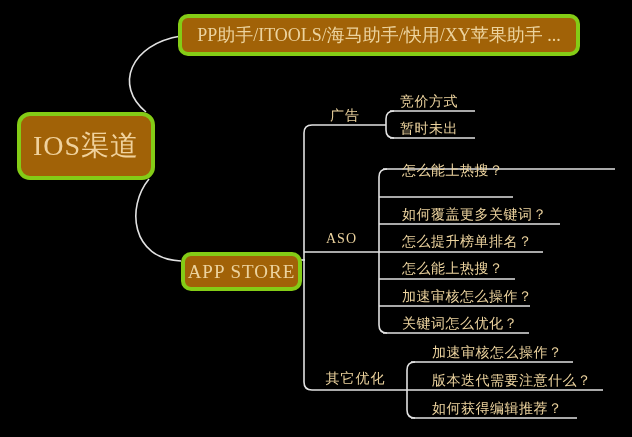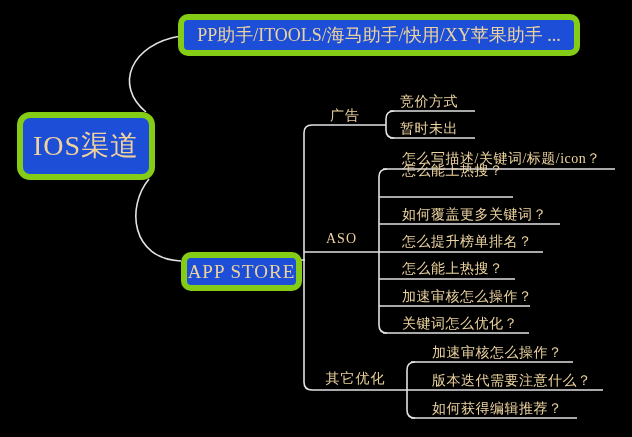--- a/index.html
+++ b/index.html
@@ -3,22 +3,22 @@
 <meta charset="utf-8">
 <style>
   html,body{margin:0;padding:0;background:#111;}
   .canvas{
     position:relative;width:632px;height:437px;background:#000;overflow:hidden;
     font-family:"Liberation Serif","DejaVu Serif",serif;color:#ecd39e;
   }
   svg.lines{position:absolute;left:0;top:0;width:632px;height:437px;}
   svg.lines path{fill:none;stroke:#e2e2e2;stroke-width:1.6;stroke-linecap:butt;}
   .box{
-    position:absolute;box-sizing:border-box;border:6px solid #84cc16;border-radius:10px;
-    background:#1d4ed8;display:flex;align-items:center;justify-content:center;
+    position:absolute;box-sizing:border-box;border:4px solid #84cc16;border-radius:10px;
+    background:#a16207;display:flex;align-items:center;justify-content:center;
     white-space:nowrap;
   }
   .root-box{left:17px;top:112px;width:138px;height:68px;border-radius:13px;font-size:28px;letter-spacing:1px;color:#f0d29d;}
   .jb-box{left:178px;top:14px;width:402px;height:42px;font-size:18px;}
   .as-box{left:181px;top:240px;width:121px;height:39px;font-size:19px;letter-spacing:1px;margin-top:12px;}
   .lbl{
     position:absolute;font-size:14px;letter-spacing:1px;text-align:center;white-space:nowrap;
   }
   .leaf{
     position:absolute;font-size:14px;letter-spacing:0.5px;white-space:nowrap;line-height:18px;text-align:right;
@@ -76,21 +76,20 @@
     <span>APP STORE</span>
   </div>
 
   <div class="lbl lbl-ads">广告</div>
   <div class="lbl lbl-aso">ASO</div>
   <div class="lbl lbl-other">其它优化</div>
 
   <div class="leaf" style="left:400px;top:93px;">竞价方式</div>
   <div class="leaf" style="left:400px;top:120px;">暂时未出</div>
 
-  <div class="leaf" style="left:402px;top:150px;">怎么写描述/关键词/标题/icon？</div>
   <div class="leaf" style="left:402px;top:162px;">怎么能上热搜？</div>
   <div class="leaf" style="left:402px;top:206px;">如何覆盖更多关键词？</div>
   <div class="leaf" style="left:402px;top:233px;">怎么提升榜单排名？</div>
   <div class="leaf" style="left:402px;top:260px;">怎么能上热搜？</div>
   <div class="leaf" style="left:402px;top:288px;">加速审核怎么操作？</div>
   <div class="leaf" style="left:402px;top:315px;">关键词怎么优化？</div>
 
   <div class="leaf" style="left:432px;top:344px;">加速审核怎么操作？</div>
   <div class="leaf" style="left:432px;top:372px;">版本迭代需要注意什么？</div>
   <div class="leaf" style="left:432px;top:400px;">如何获得编辑推荐？</div>

